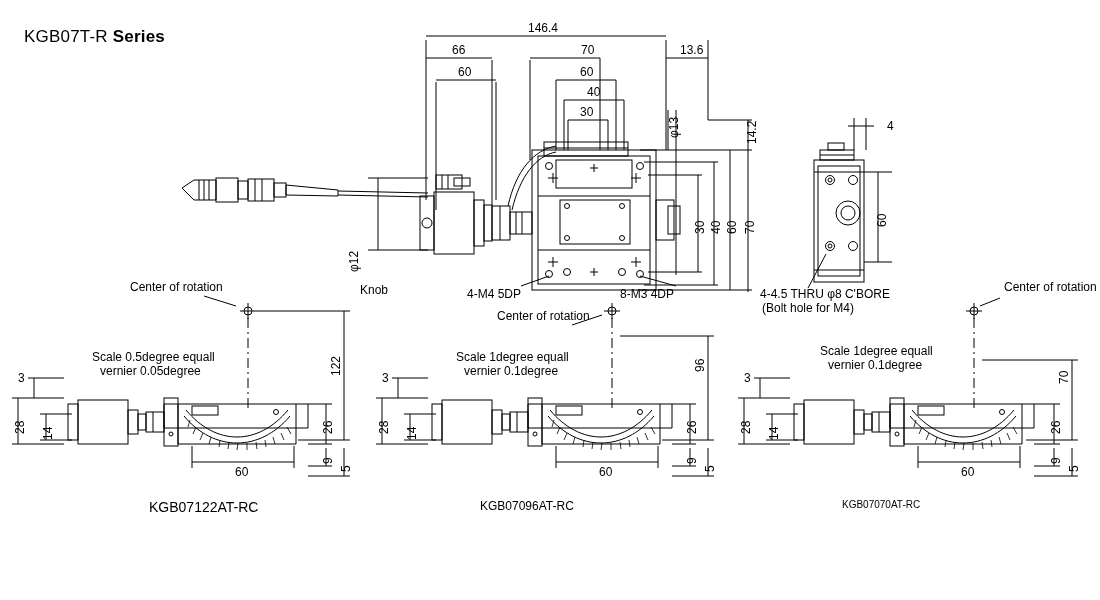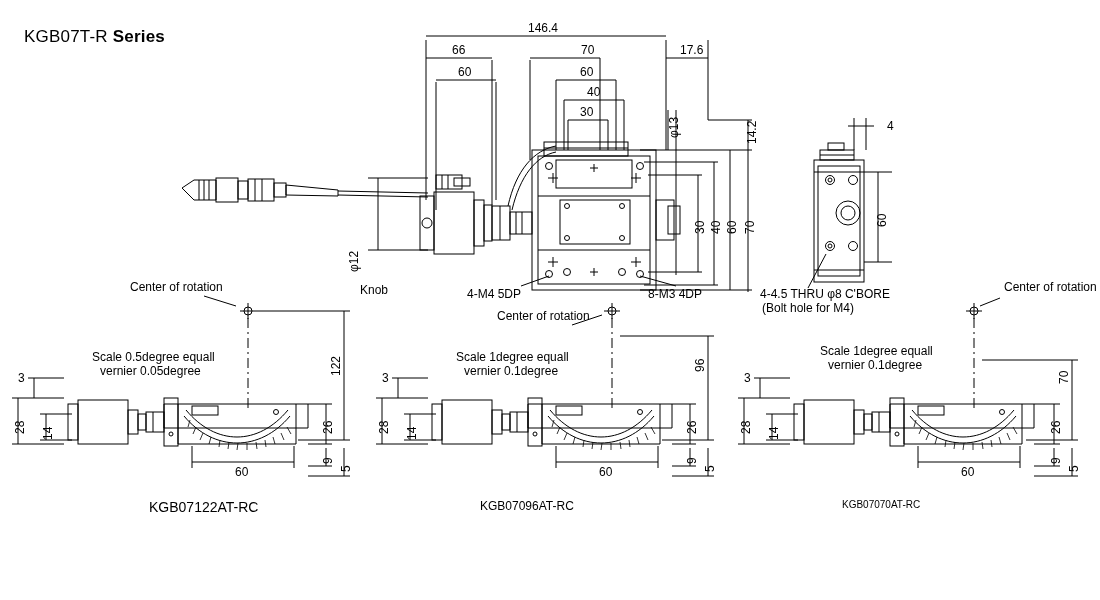--- a/index.html
+++ b/index.html
@@ -160,38 +160,38 @@
       <line x1="856" y1="172" x2="884" y2="172"></line>
       <line x1="856" y1="262" x2="884" y2="262"></line>
 
       <path d="M800 288 L818 254"></path>
     </g>
   </svg>
 
   <div class="abs t" style="left:520px;top:22px;">146.4</div>
   <div class="abs t" style="left:444px;top:44px;">66</div>
   <div class="abs t" style="left:573px;top:44px;">70</div>
-  <div class="abs t" style="left:672px;top:44px;">17.6</div>
+  <div class="abs t" style="left:672px;top:44px;">13.6</div>
   <div class="abs t" style="left:450px;top:66px;">60</div>
   <div class="abs t" style="left:572px;top:66px;">60</div>
   <div class="abs t" style="left:579px;top:86px;">40</div>
   <div class="abs t" style="left:572px;top:106px;">30</div>
   <div class="abs t vert" style="left:660px;top:104px;height:34px;">φ13</div>
   <div class="abs t vert" style="left:738px;top:108px;height:36px;">14.2</div>
   <div class="abs t vert" style="left:686px;top:212px;height:22px;">30</div>
   <div class="abs t vert" style="left:702px;top:212px;height:22px;">40</div>
   <div class="abs t vert" style="left:718px;top:212px;height:22px;">60</div>
   <div class="abs t vert" style="left:736px;top:212px;height:22px;">70</div>
   <div class="abs t vert" style="left:340px;top:238px;height:34px;">φ12</div>
   <div class="abs t" style="left:879px;top:120px;">4</div>
   <div class="abs t vert" style="left:868px;top:205px;height:22px;">60</div>
 
   <div class="abs t" style="left:352px;top:284px;">Knob</div>
   <div class="abs t" style="left:459px;top:288px;">4-M4 5DP</div>
-  <div class="abs t" style="left:640px;top:288px;">8-M3 4DP</div>
+  <div class="abs t" style="left:612px;top:288px;">8-M3 4DP</div>
   <div class="abs t" style="left:752px;top:288px;">4-4.5 THRU φ8 C'BORE</div>
   <div class="abs t" style="left:754px;top:302px;">(Bolt hole for M4)</div>
 
   <svg width="1100" height="600">
     <g stroke="#000" fill="none" stroke-width="1">
 
       <circle cx="240" cy="311" r="4"></circle>
       <path d="M240 303 L240 319 M232 311 L248 311"></path>
       <path d="M196 296 L228 306"></path>
 

